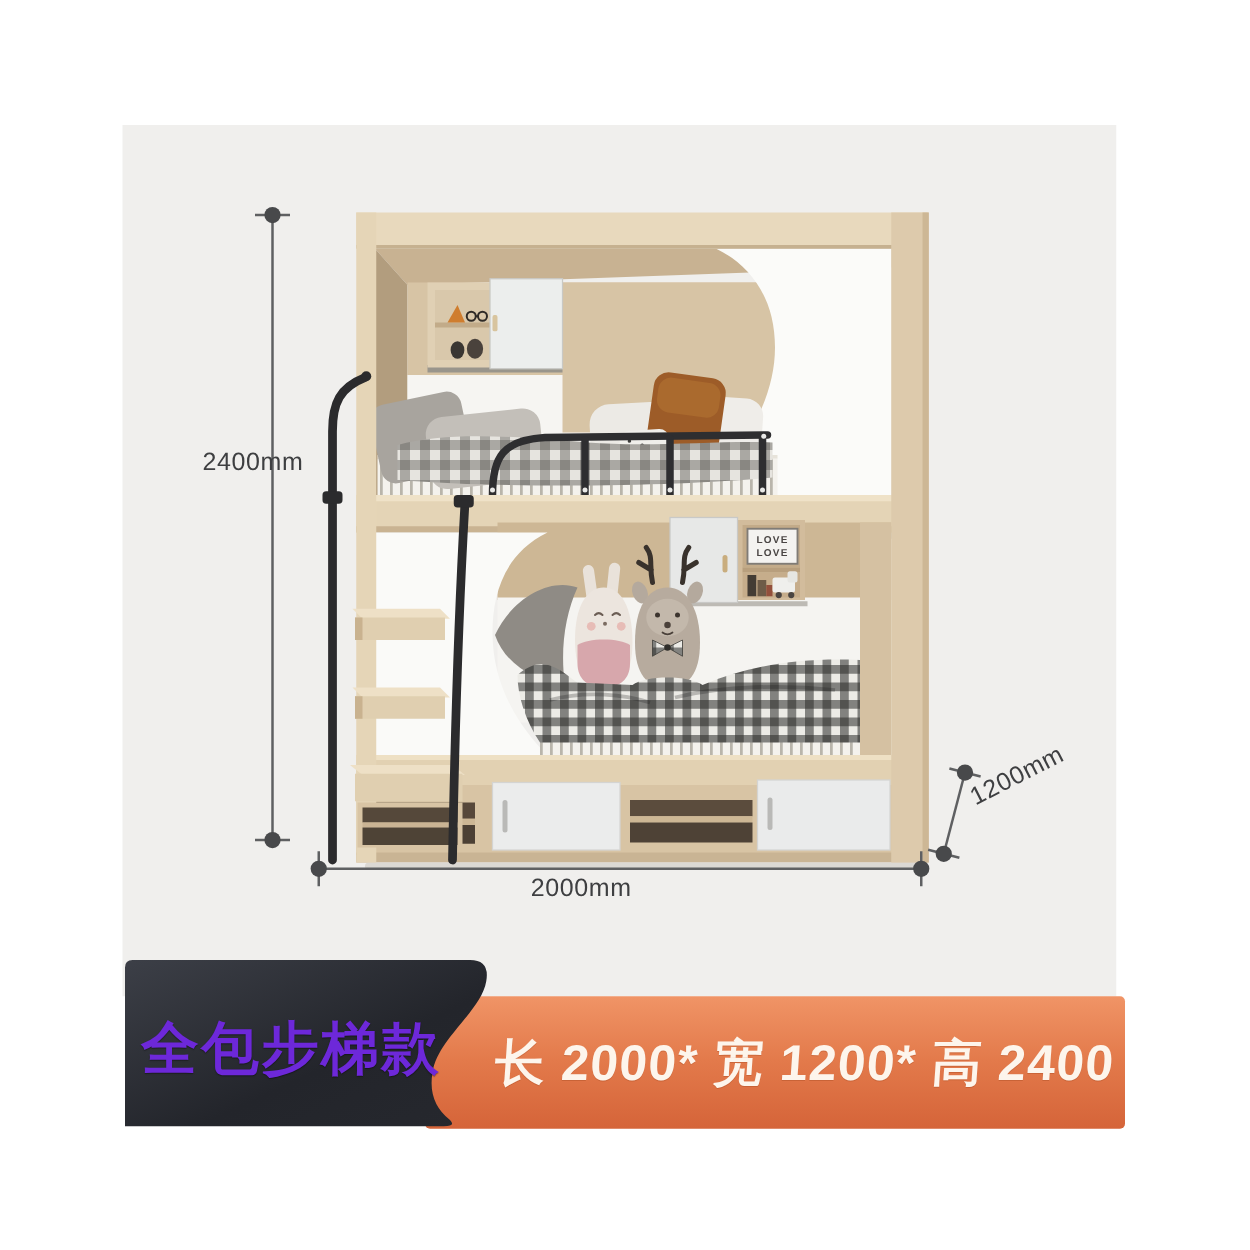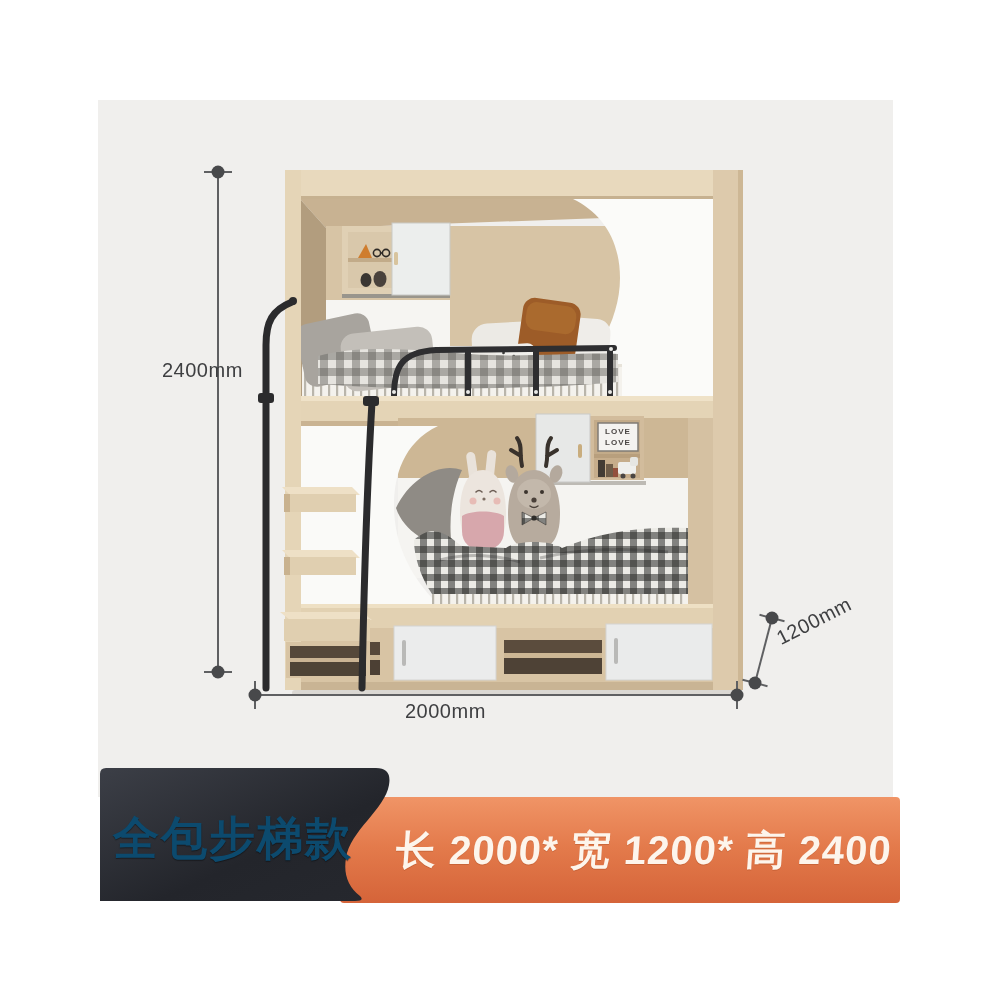--- a/index.html
+++ b/index.html
@@ -2,33 +2,33 @@
 <html><head>
 <meta charset="utf-8">
 <style>
   html,body{margin:0;padding:0;background:#ffffff;}
   .canvas{position:relative;width:1000px;height:1000px;background:#ffffff;overflow:hidden;
           font-family:"Liberation Sans",sans-serif;}
   .photo-area{position:absolute;left:98px;top:100px;width:795px;height:697px;background:#f0efed;}
   .scene{position:absolute;left:0;top:0;width:1000px;height:1000px;z-index:2;}
   .dim-label{position:absolute;z-index:3;color:#3e3f41;font-size:20px;letter-spacing:.5px;}
   .dim-label.height{left:118px;top:359px;width:90px;text-align:left;margin-left:44px;}
-  .dim-label.length{left:405px;top:700px;width:120px;}
+  .dim-label.length{left:405px;top:700px;width:120px;text-align:center;}
   .dim-label.depth{left:778px;top:628px;width:110px;transform:rotate(-27deg);transform-origin:left center;}
   .badge-orange{position:absolute;left:340px;top:797px;width:560px;height:106px;z-index:5;
      border-radius:30px 4px 4px 4px;
      background:linear-gradient(180deg,#f09466 0%,#e37a4b 48%,#d56439 100%);}
   .badge-orange .txt{position:absolute;left:56px;top:0;height:100%;display:flex;align-items:center;
      color:#fdf5ec;font-size:40px;font-weight:800;letter-spacing:1px;transform:skewX(-4deg);
      text-shadow:0 1px 0 rgba(160,70,30,.35);white-space:nowrap;}
   .badge-dark{position:absolute;left:98px;top:766px;width:300px;height:137px;z-index:6;}
   .badge-dark-label{position:absolute;left:110px;top:808px;width:246px;z-index:7;text-align:center;
      font-size:46px;font-weight:800;letter-spacing:2px;white-space:nowrap;
      background:linear-gradient(180deg,#f9efd7 25%,#e9c countryside 0);
-     color:#0c4a6e;text-shadow:0 1px 1px rgba(0,0,0,.4);}
+     color:#6d28d9;text-shadow:0 1px 1px rgba(0,0,0,.4);}
 </style>
 </head>
 <body>
 
 <div class="canvas">
 
   <div class="photo-area"></div>
 
   <svg class="scene" viewBox="0 0 1000 1000">
     <defs>

